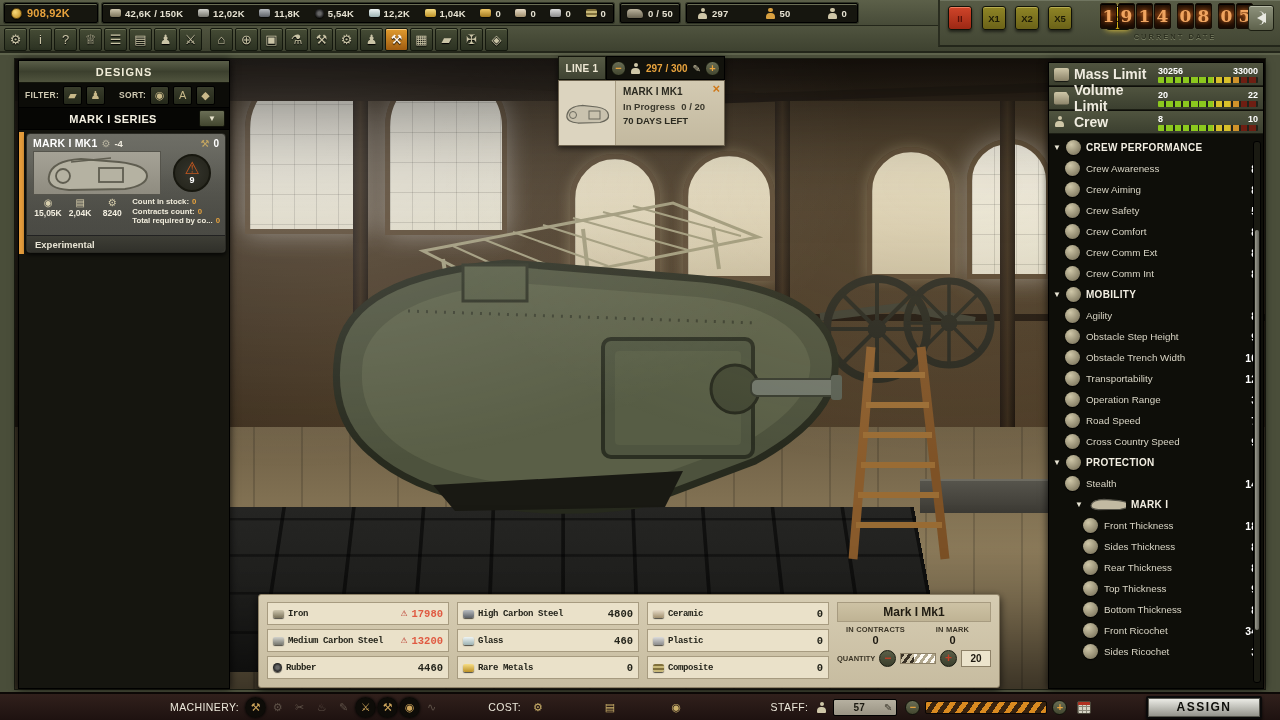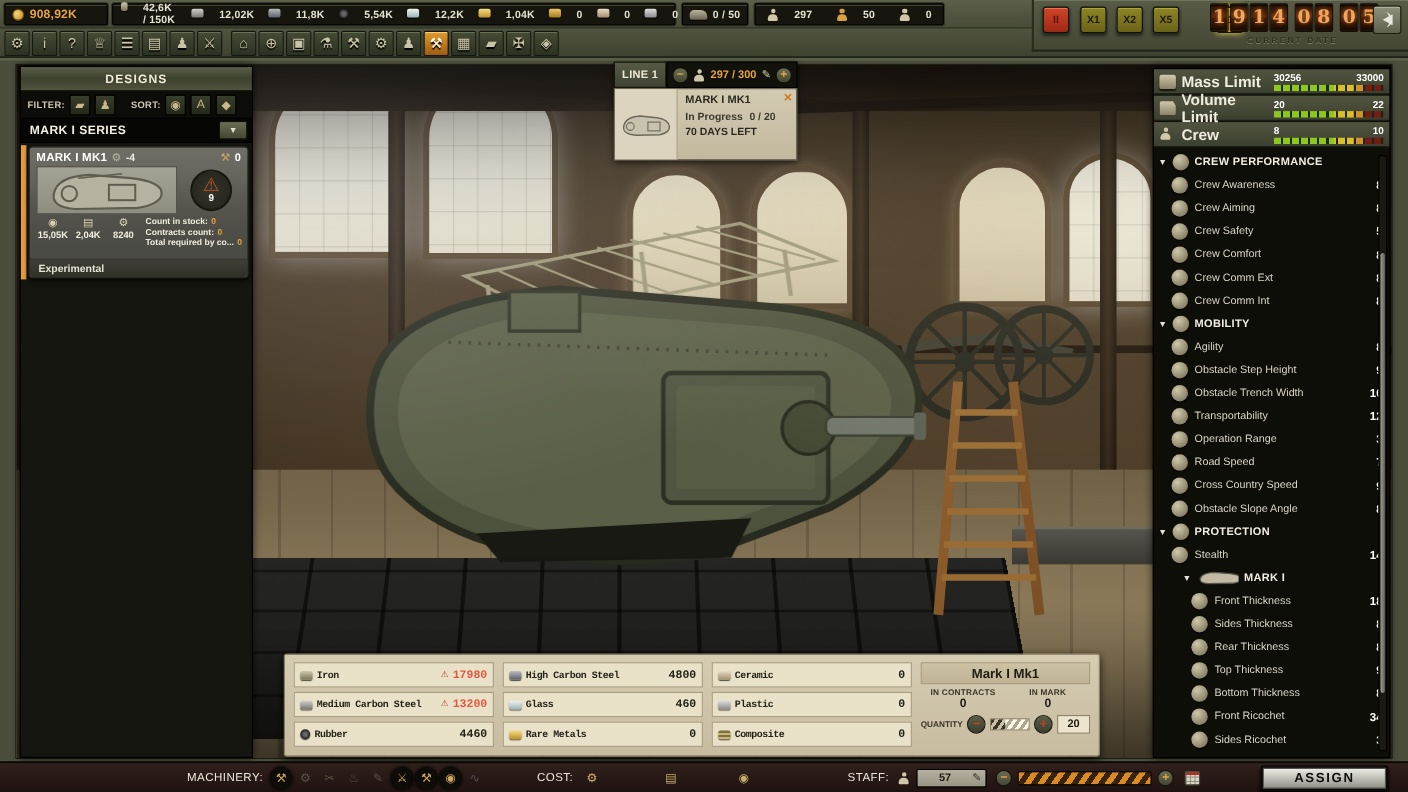--- a/index.html
+++ b/index.html
@@ -8,21 +8,21 @@
   .root { position:absolute; inset:0; width:1280px; height:720px; background:#4a4e3a; }
 
   
   .topbar { position:absolute; left:0; top:0; width:1280px; height:26px;
     background:linear-gradient(#5c6049,#474b38); border-bottom:1px solid #23261a; }
   .tb-box { position:absolute; top:3px; height:20px; background:#16160f; border:1px solid #000;
     box-shadow:0 1px 0 #6a6e55 inset, 0 0 0 1px #2e3224; border-radius:2px;
     display:flex; align-items:center; padding:0 6px; gap:5px; }
   .tb-box .val { font-size:9.5px; font-weight:bold; color:#e6e2d2; letter-spacing:.2px; }
   .money-box .val { color:#e8a33d; font-size:11px; }
-  .res-item { display:flex; align-items:flex-start; gap:14px; padding:0 4px; }
+  .res-item { display:flex; align-items:center; gap:4px; padding:0 4px; }
   .chip { display:inline-block; width:11px; height:8px; border-radius:2px;
     background:linear-gradient(#d8d0b8,#8a8268); box-shadow:0 1px 1px #000a; }
   .c-coins { width:11px; height:11px; border-radius:50%;
     background:radial-gradient(circle at 35% 35%,#f8d878,#b8861c); border:1px solid #6a4c10; }
   .c-iron { background:linear-gradient(#cfc7ae,#7a7259); }
   .c-msteel { background:linear-gradient(#d2d2cc,#75756c); }
   .c-hsteel { background:linear-gradient(#b8bcc0,#5c6066); }
   .c-rubber { width:9px; height:9px; border-radius:50%;
     background:radial-gradient(circle,#666 25%,#222 65%); }
   .c-glass { background:linear-gradient(#eef4f4,#9cb2b2); }
@@ -166,21 +166,21 @@
   .dz-head { height:22px; background:linear-gradient(#5a5e48,#3c402e 50%,#50543e);
     border-bottom:1px solid #14160c; display:flex; align-items:center; justify-content:center;
     color:#f0ecd8; font-size:11px; font-weight:bold; letter-spacing:1px; }
   .dz-tools { height:25px; background:#0c0c08; border-bottom:1px solid #000;
     display:flex; align-items:center; padding:0 6px; gap:4px; }
   .dz-lab { color:#cfc9b2; font-size:8.5px; font-weight:bold; letter-spacing:.3px; }
   .mini-btn { width:19px; height:19px; background:linear-gradient(#3a3e2c,#24281a);
     border:1px solid #000; border-radius:2px; color:#c9b98a; font-size:11px;
     display:flex; align-items:center; justify-content:center; cursor:pointer; }
   .dz-series { height:22px; background:#060604; display:flex; align-items:center;
-    padding:0 4px 0 8px; border-bottom:1px solid #000; }
+    padding:0 4px 0 8px; border-bottom:1px solid #000;text-align:center; }
   .dz-series span.t { flex:1; color:#f4f0e2; font-size:11px; font-weight:bold; letter-spacing:.4px; }
   .dd-btn { width:26px; height:17px; background:linear-gradient(#6a6e55,#42462f);
     border:1px solid #10120a; border-radius:2px; color:#e6e2cc; font-size:8px;
     display:flex; align-items:center; justify-content:center; cursor:pointer; }
   .dz-stripe { position:absolute; left:0; top:71px; width:5px; height:122px; background:#e39b3b; }
   .card { position:absolute; left:7px; top:72px; width:200px; height:120px; border-radius:4px;
     background:linear-gradient(#6e6e66 0%,#57575020 40%,#4a4a44), linear-gradient(#66665e,#45453f);
     border:1px solid #2a2a24; box-shadow:0 2px 4px #000b; cursor:pointer; }
   .card-head { display:flex; align-items:center; padding:3px 6px 1px 6px; gap:4px; }
   .card-name { color:#fff; font-size:10.5px; font-weight:bold; letter-spacing:.2px; }
@@ -763,25 +763,20 @@
       <div class="srow">
           <i class="row-ic"></i>
           <span class="srow-label">Road Speed</span>
           <span class="srow-val">7</span>
         </div>
       <div class="srow">
           <i class="row-ic"></i>
           <span class="srow-label">Cross Country Speed</span>
           <span class="srow-val">9</span>
         </div>
-      <div class="srow">
-          <i class="row-ic"></i>
-          <span class="srow-label">Obstacle Slope Angle</span>
-          <span class="srow-val">8</span>
-        </div>
 
       <div class="sec-head">
         <span class="tri-down">▼</span>
         <i class="row-ic"></i>
         <span class="sec-title">PROTECTION</span>
       </div>
       <div class="srow">
           <i class="row-ic"></i>
           <span class="srow-label">Stealth</span>
           <span class="srow-val">14</span>

